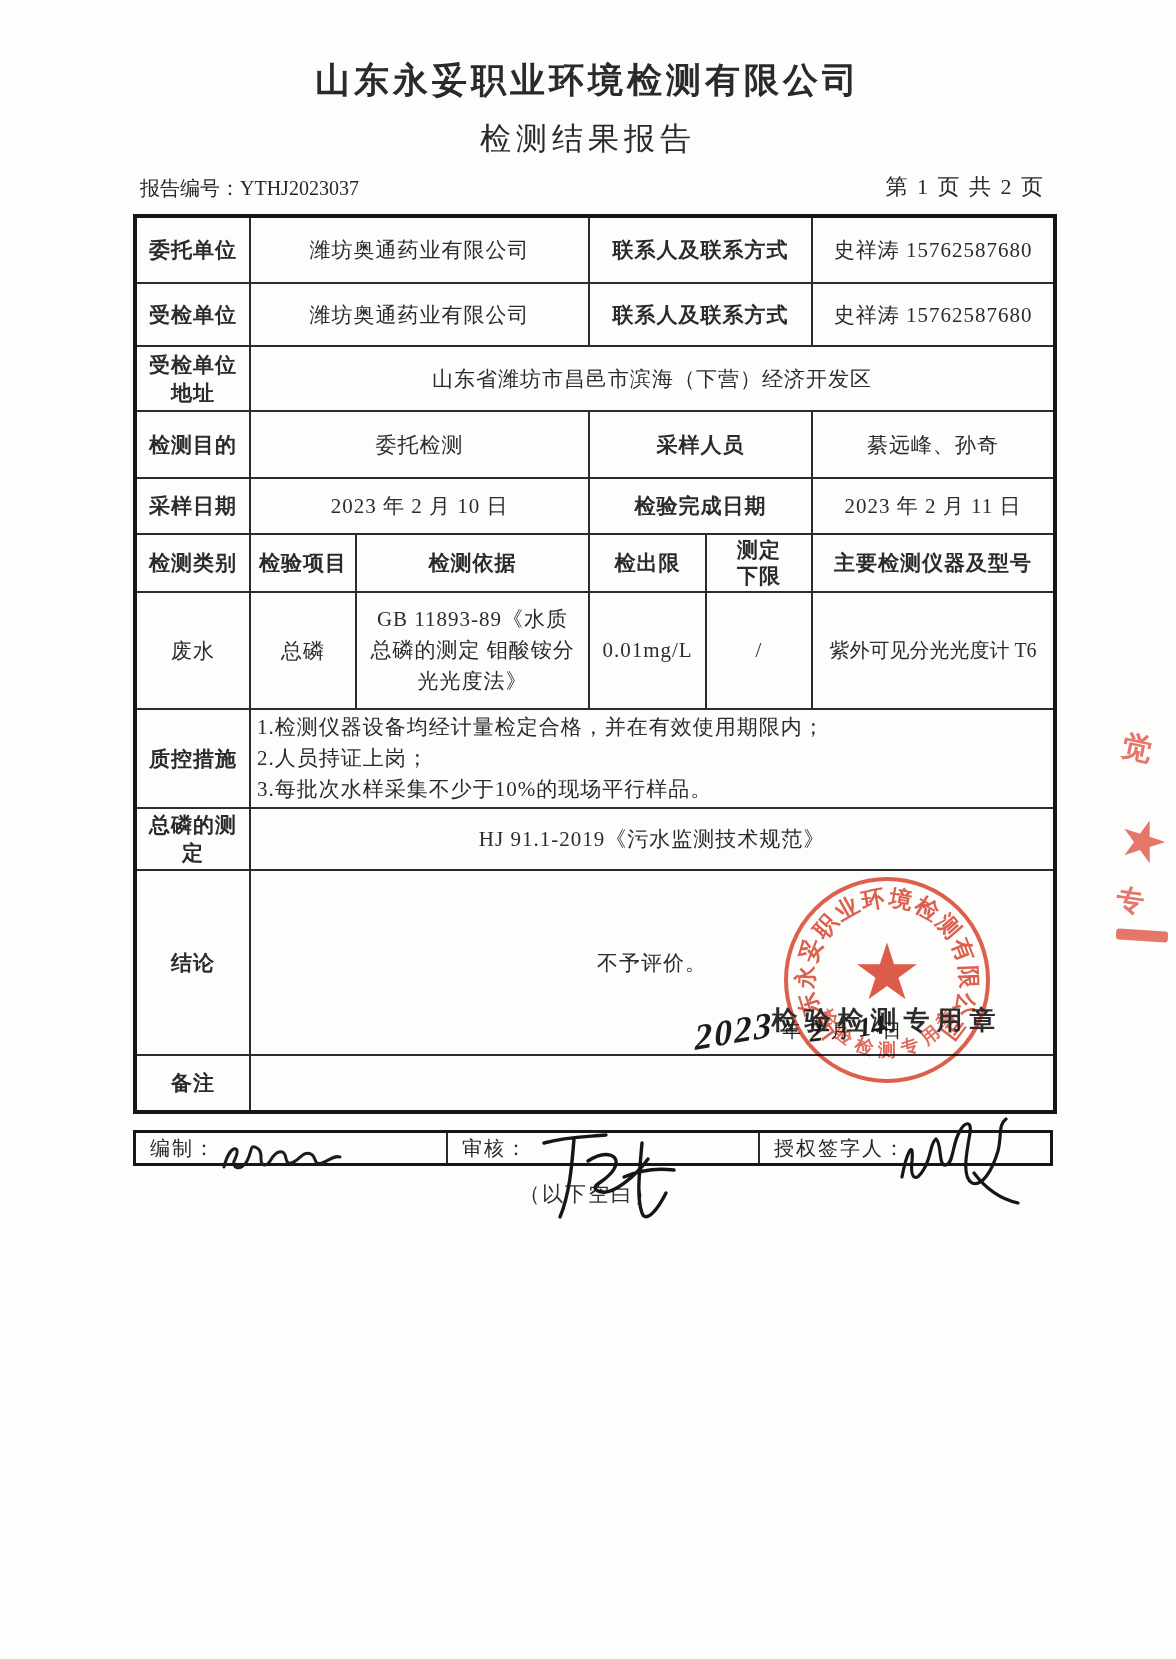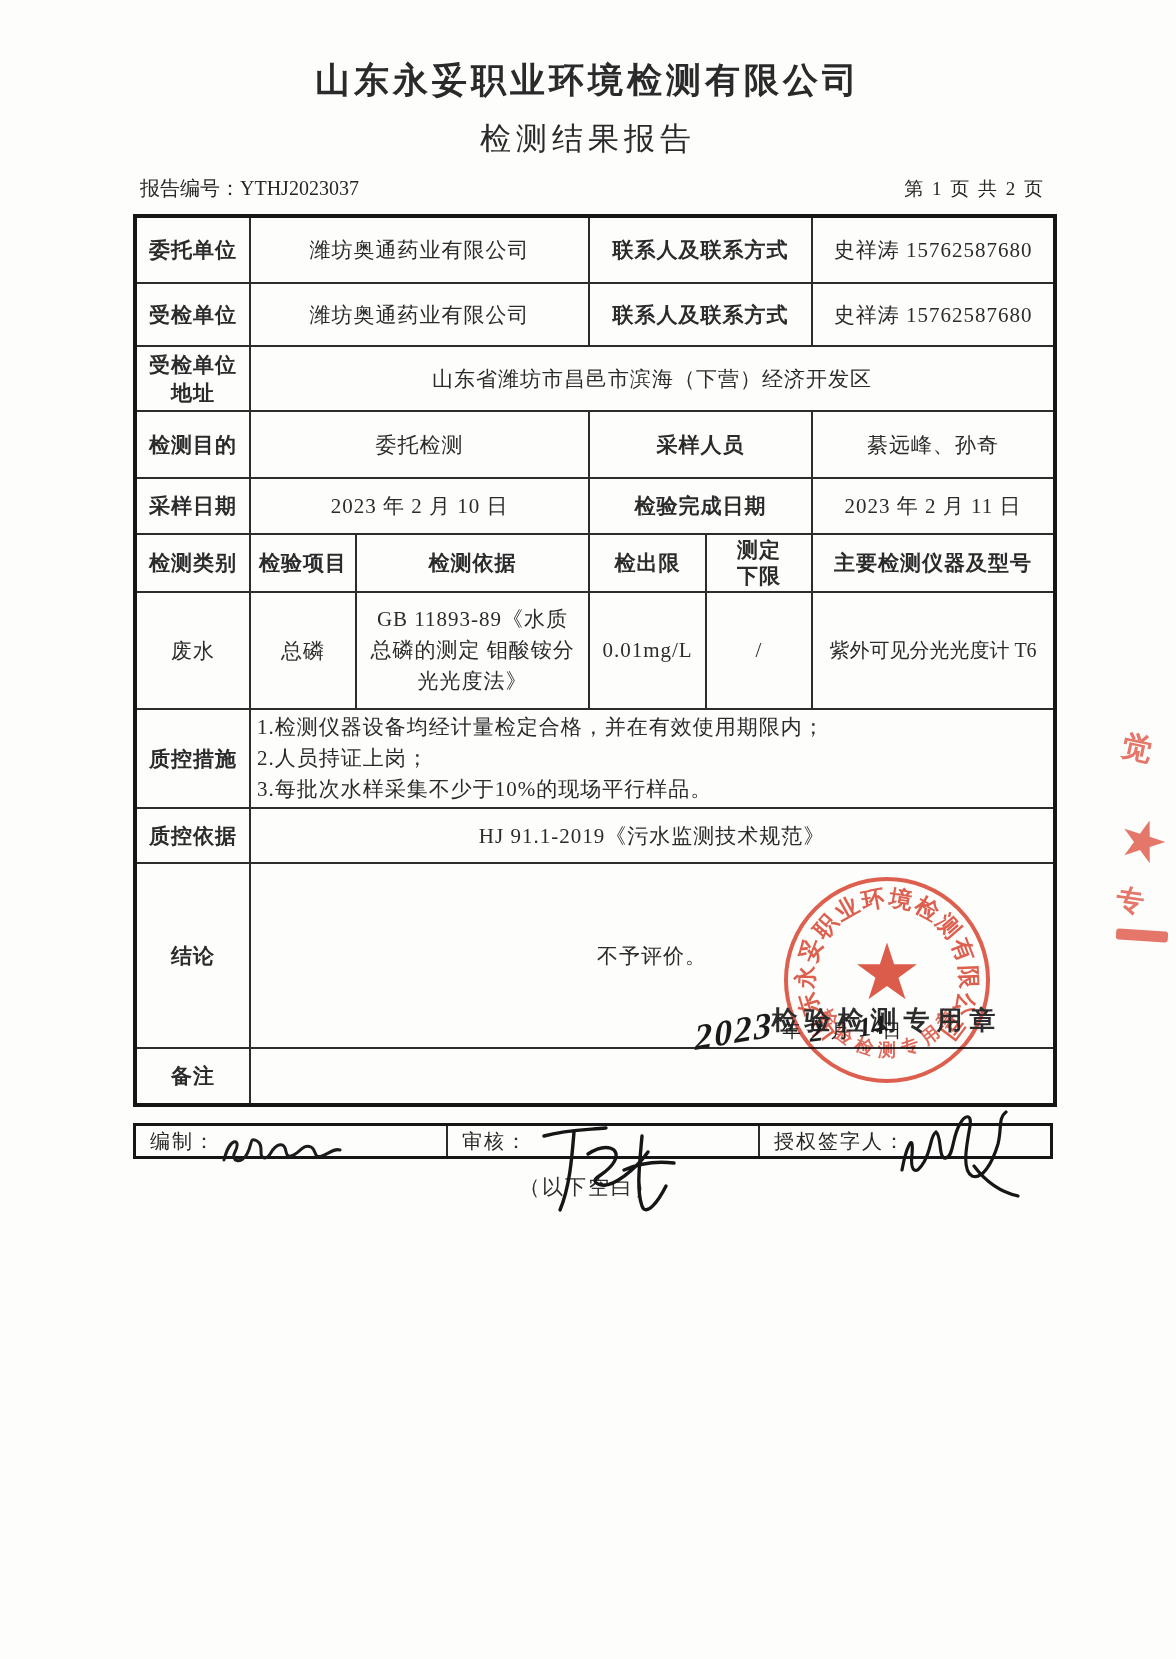--- a/index.html
+++ b/index.html
@@ -7,21 +7,21 @@
        font-family:"Liberation Serif","DejaVu Serif",serif;color:#262626;}
   .page{position:relative;width:1176px;height:1659px;background:#fdfdfc;}
 
   
   .doc-title{padding-top:58px;text-align:center;font-size:35px;font-weight:700;
              letter-spacing:4px;color:#2a2a2a;line-height:46px;}
   .doc-subtitle{margin-top:14px;text-align:center;font-size:31px;font-weight:400;
              letter-spacing:5px;color:#2a2a2a;line-height:42px;}
   .meta-row{width:905px;margin:14px 0 0 140px;height:28px;display:flex;
             justify-content:space-between;align-items:flex-end;font-size:20px;}
-  .meta-right{font-size:19px;letter-spacing:2px;margin-top:32px;}
+  .meta-right{font-size:22px;letter-spacing:2px;margin-top:32px;}
 
   
   table.report{border-collapse:collapse;table-layout:fixed;width:920px;
                margin:12px 0 16px 133px;border:4px solid #161616;}
   table.report td{border:2px solid #2c2c2c;text-align:center;vertical-align:middle;
                font-size:21px;letter-spacing:1px;padding:2px 6px;color:#2b2b2b;}
   td.lbl{font-weight:700;letter-spacing:3px;}
   td.pre{white-space:pre-line;line-height:26px;}
   td.left{text-align:left;padding-left:14px;}
   td.topleft{text-align:left;vertical-align:top;padding:12px 14px;}
@@ -143,21 +143,21 @@
     </tr>
     <tr class="r8">
       <td class="lbl">质控措施</td>
       <td colspan="5" class="left">
         <div class="qc-line">1.检测仪器设备均经计量检定合格，并在有效使用期限内；</div>
         <div class="qc-line">2.人员持证上岗；</div>
         <div class="qc-line">3.每批次水样采集不少于10%的现场平行样品。</div>
       </td>
     </tr>
     <tr class="r9">
-      <td class="lbl">质控依据</td>
+      <td class="lbl">总磷的测定</td>
       <td colspan="5" class="left">HJ 91.1-2019《污水监测技术规范》</td>
     </tr>
     <tr class="r10">
       <td class="lbl">结论</td>
       <td colspan="5" class="topleft">不予评价。</td>
     </tr>
     <tr class="r11">
       <td class="lbl">备注</td>
       <td colspan="5"></td>
     </tr>

